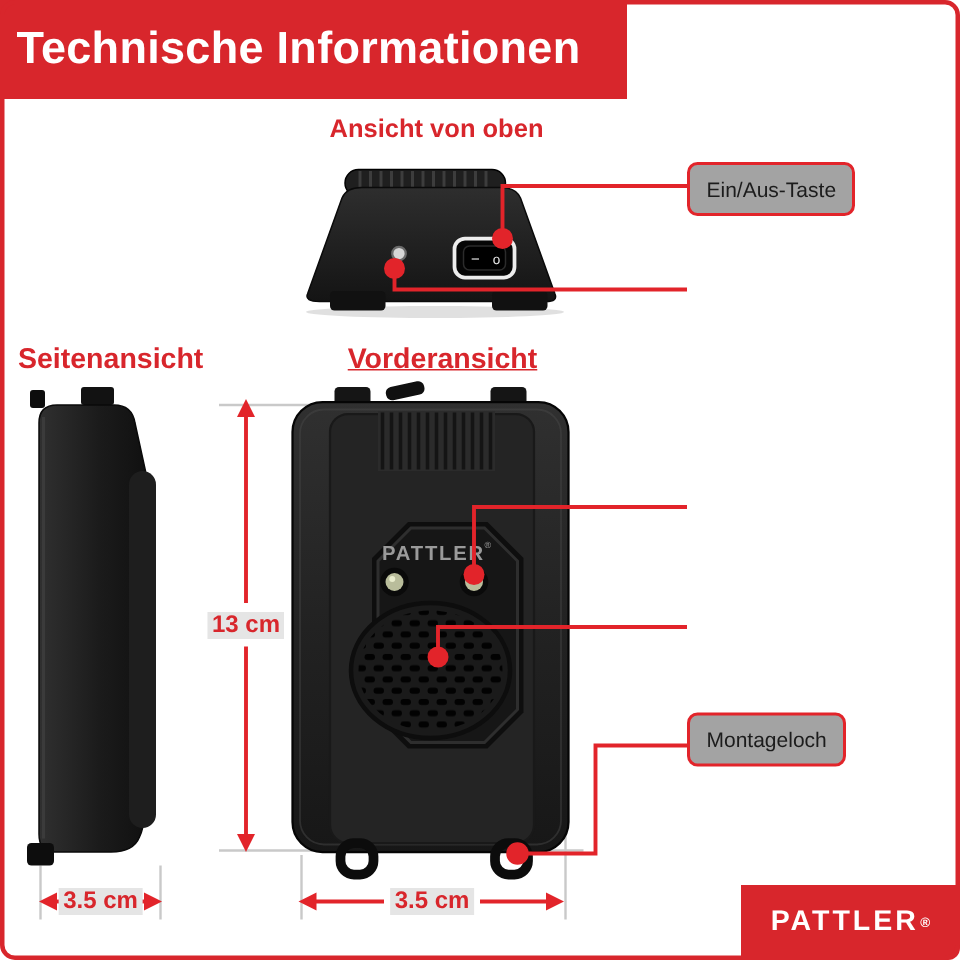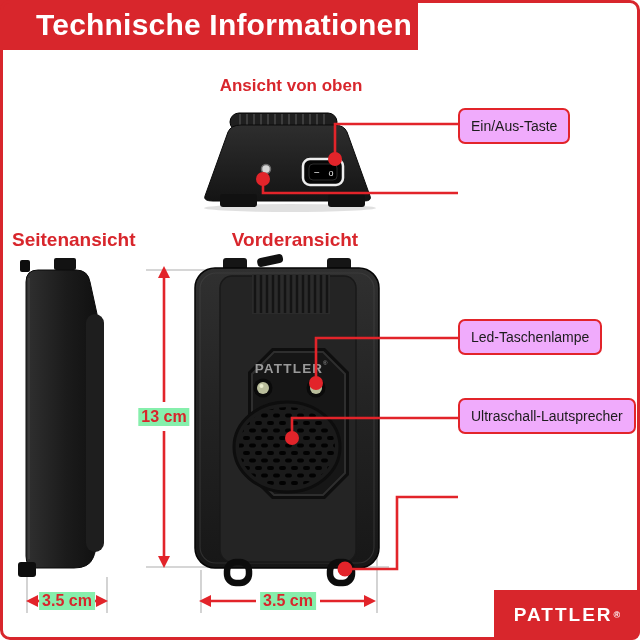--- a/index.html
+++ b/index.html
@@ -5,35 +5,35 @@
   html,body{margin:0;padding:0;background:#ffffff;}
   .page{
     position:relative;width:640px;height:640px;background:#fff;
     font-family:"Liberation Sans", sans-serif;overflow:hidden;
   }
   .frame{
     position:absolute;inset:0;border:3px solid #d8262c;border-radius:10px;
     pointer-events:none;z-index:50;
   }
   .banner{
-    position:absolute;top:0;left:0;width:418px;height:50px;background:#d8262c;
-    display:flex;align-items:center;padding-left:36px;box-sizing:border-box;z-index:40;
+    position:absolute;top:0;left:0;width:418px;height:66px;background:#d8262c;
+    display:flex;align-items:center;padding-left:11px;box-sizing:border-box;z-index:40;
   }
   .banner h1{margin:0;color:#ffffff;font-size:30px;font-weight:bold;letter-spacing:.2px;}
   .heading{position:absolute;color:#d8262c;font-weight:bold;z-index:15;white-space:nowrap;}
   .heading.top-view{top:76px;left:291px;transform:translateX(-50%);font-size:17px;}
   .heading.side-view{top:229px;left:12px;font-size:19px;}
-  .heading.front-view{top:229px;left:295px;transform:translateX(-50%);font-size:19px;}
+  .heading.front-view{top:229px;left:295px;transform:translateX(-50%);font-size:19px;text-decoration:underline;}
   .callout{
-    position:absolute;left:458px;background:#f0abfc;border:2.5px solid #e2242a;border-radius:7px;
+    position:absolute;left:458px;background:#a3a3a3;border:2.5px solid #e2242a;border-radius:7px;
     padding:9px 11px;font-size:14px;color:#1c1c1c;white-space:nowrap;line-height:1;z-index:20;
   }
   .dim{
     position:absolute;color:#d8262c;font-size:16px;font-weight:bold;
-    transform:translate(-50%,-50%);z-index:15;white-space:nowrap;background:#86efac;padding:0 3px;
+    transform:translate(-50%,-50%);z-index:15;white-space:nowrap;background:#e5e5e5;padding:0 3px;
   }
   .logo{
     position:absolute;right:0;bottom:0;width:146px;height:50px;background:#d8262c;
     display:flex;align-items:center;justify-content:center;z-index:45;
     border-bottom-right-radius:8px;color:#fff;font-weight:bold;font-size:19px;letter-spacing:2px;
   }
   .logo sup{font-size:9px;letter-spacing:0;margin-left:1px;}
   svg{position:absolute;}
   svg text{font-family:"Liberation Sans", sans-serif;}
   .layer-under{left:0;top:0;z-index:1;}
@@ -202,22 +202,21 @@
 
   <div class="banner">
     <h1>Technische Informationen</h1>
   </div>
 
   <div class="heading top-view">Ansicht von oben</div>
   <div class="heading side-view">Seitenansicht</div>
   <div class="heading front-view">Vorderansicht</div>
 
   <div class="callout" style="top:108px">Ein/Aus-Taste</div>
-  <div class="callout" style="top:319px">Led-Taschenlampe</div>
-  <div class="callout" style="top:398px">Ultraschall-Lautsprecher</div>
+  <div class="callout" style="top:475px">Montageloch</div>
 
   <div class="dim" style="left:164px;top:417px">13 cm</div>
   <div class="dim" style="left:67px;top:601px">3.5 cm</div>
   <div class="dim" style="left:288px;top:601px">3.5 cm</div>
 
   <div class="logo">
     <span>PATTLER</span>
       <sup>®</sup>
   </div>
 

